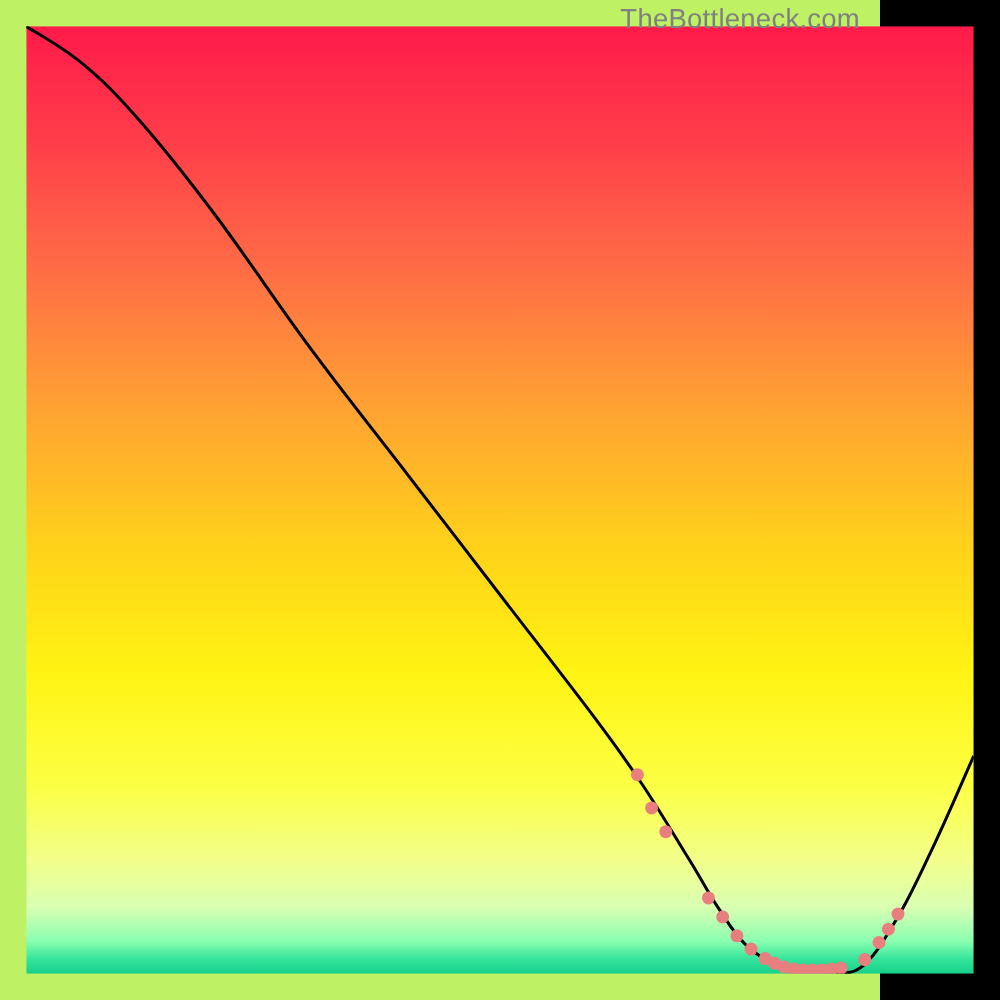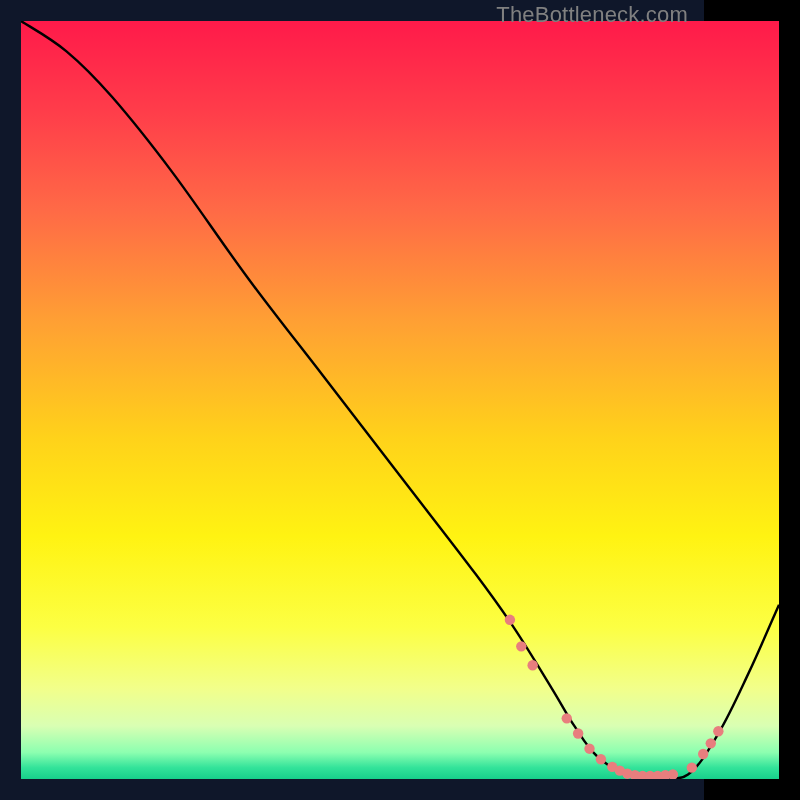--- a/index.html
+++ b/index.html
@@ -7,21 +7,21 @@
     padding: 0;
     width: 800px;
     height: 800px;
     background: #000;
     overflow: hidden;
   }
   .frame {
     position: relative;
     width: 704px;
     height: 800px;
-    background: #0f172a;
+    background: #bef264;
   }
   .plot {
     position: absolute;
     left: 21px;
     top: 21px;
     width: 758px;
     height: 758px;
   }
   .watermark {
     position: absolute;

